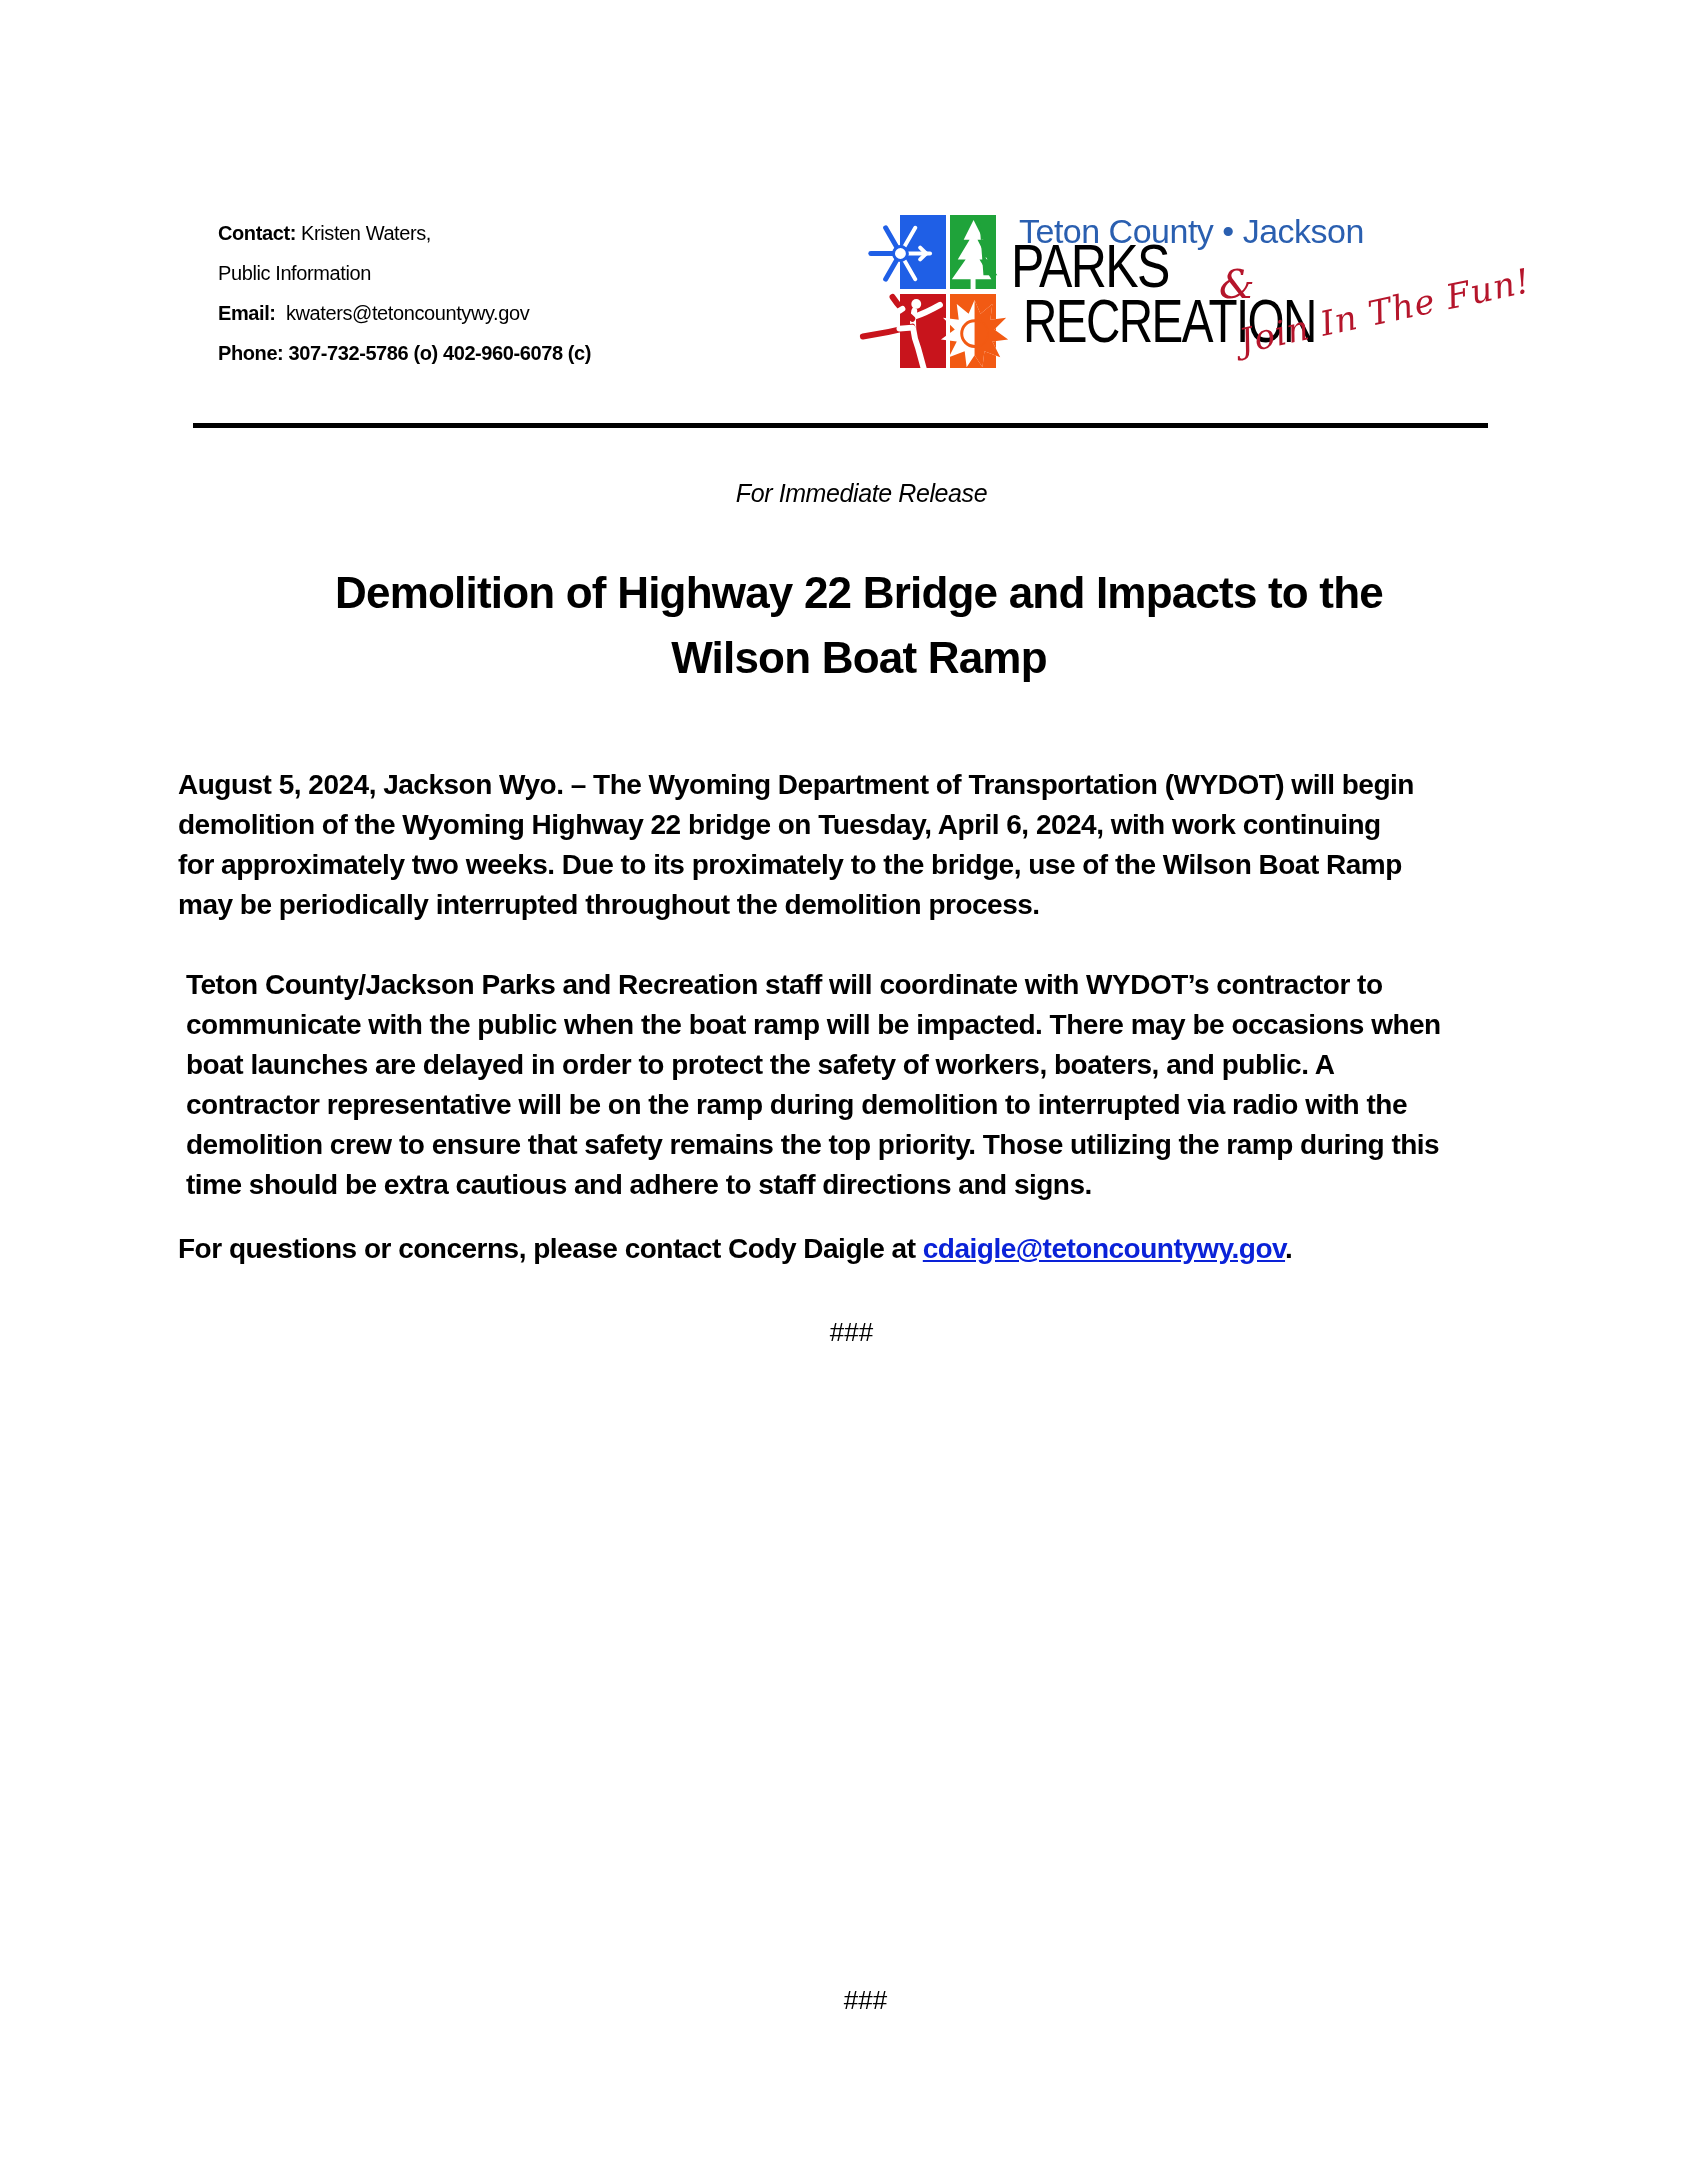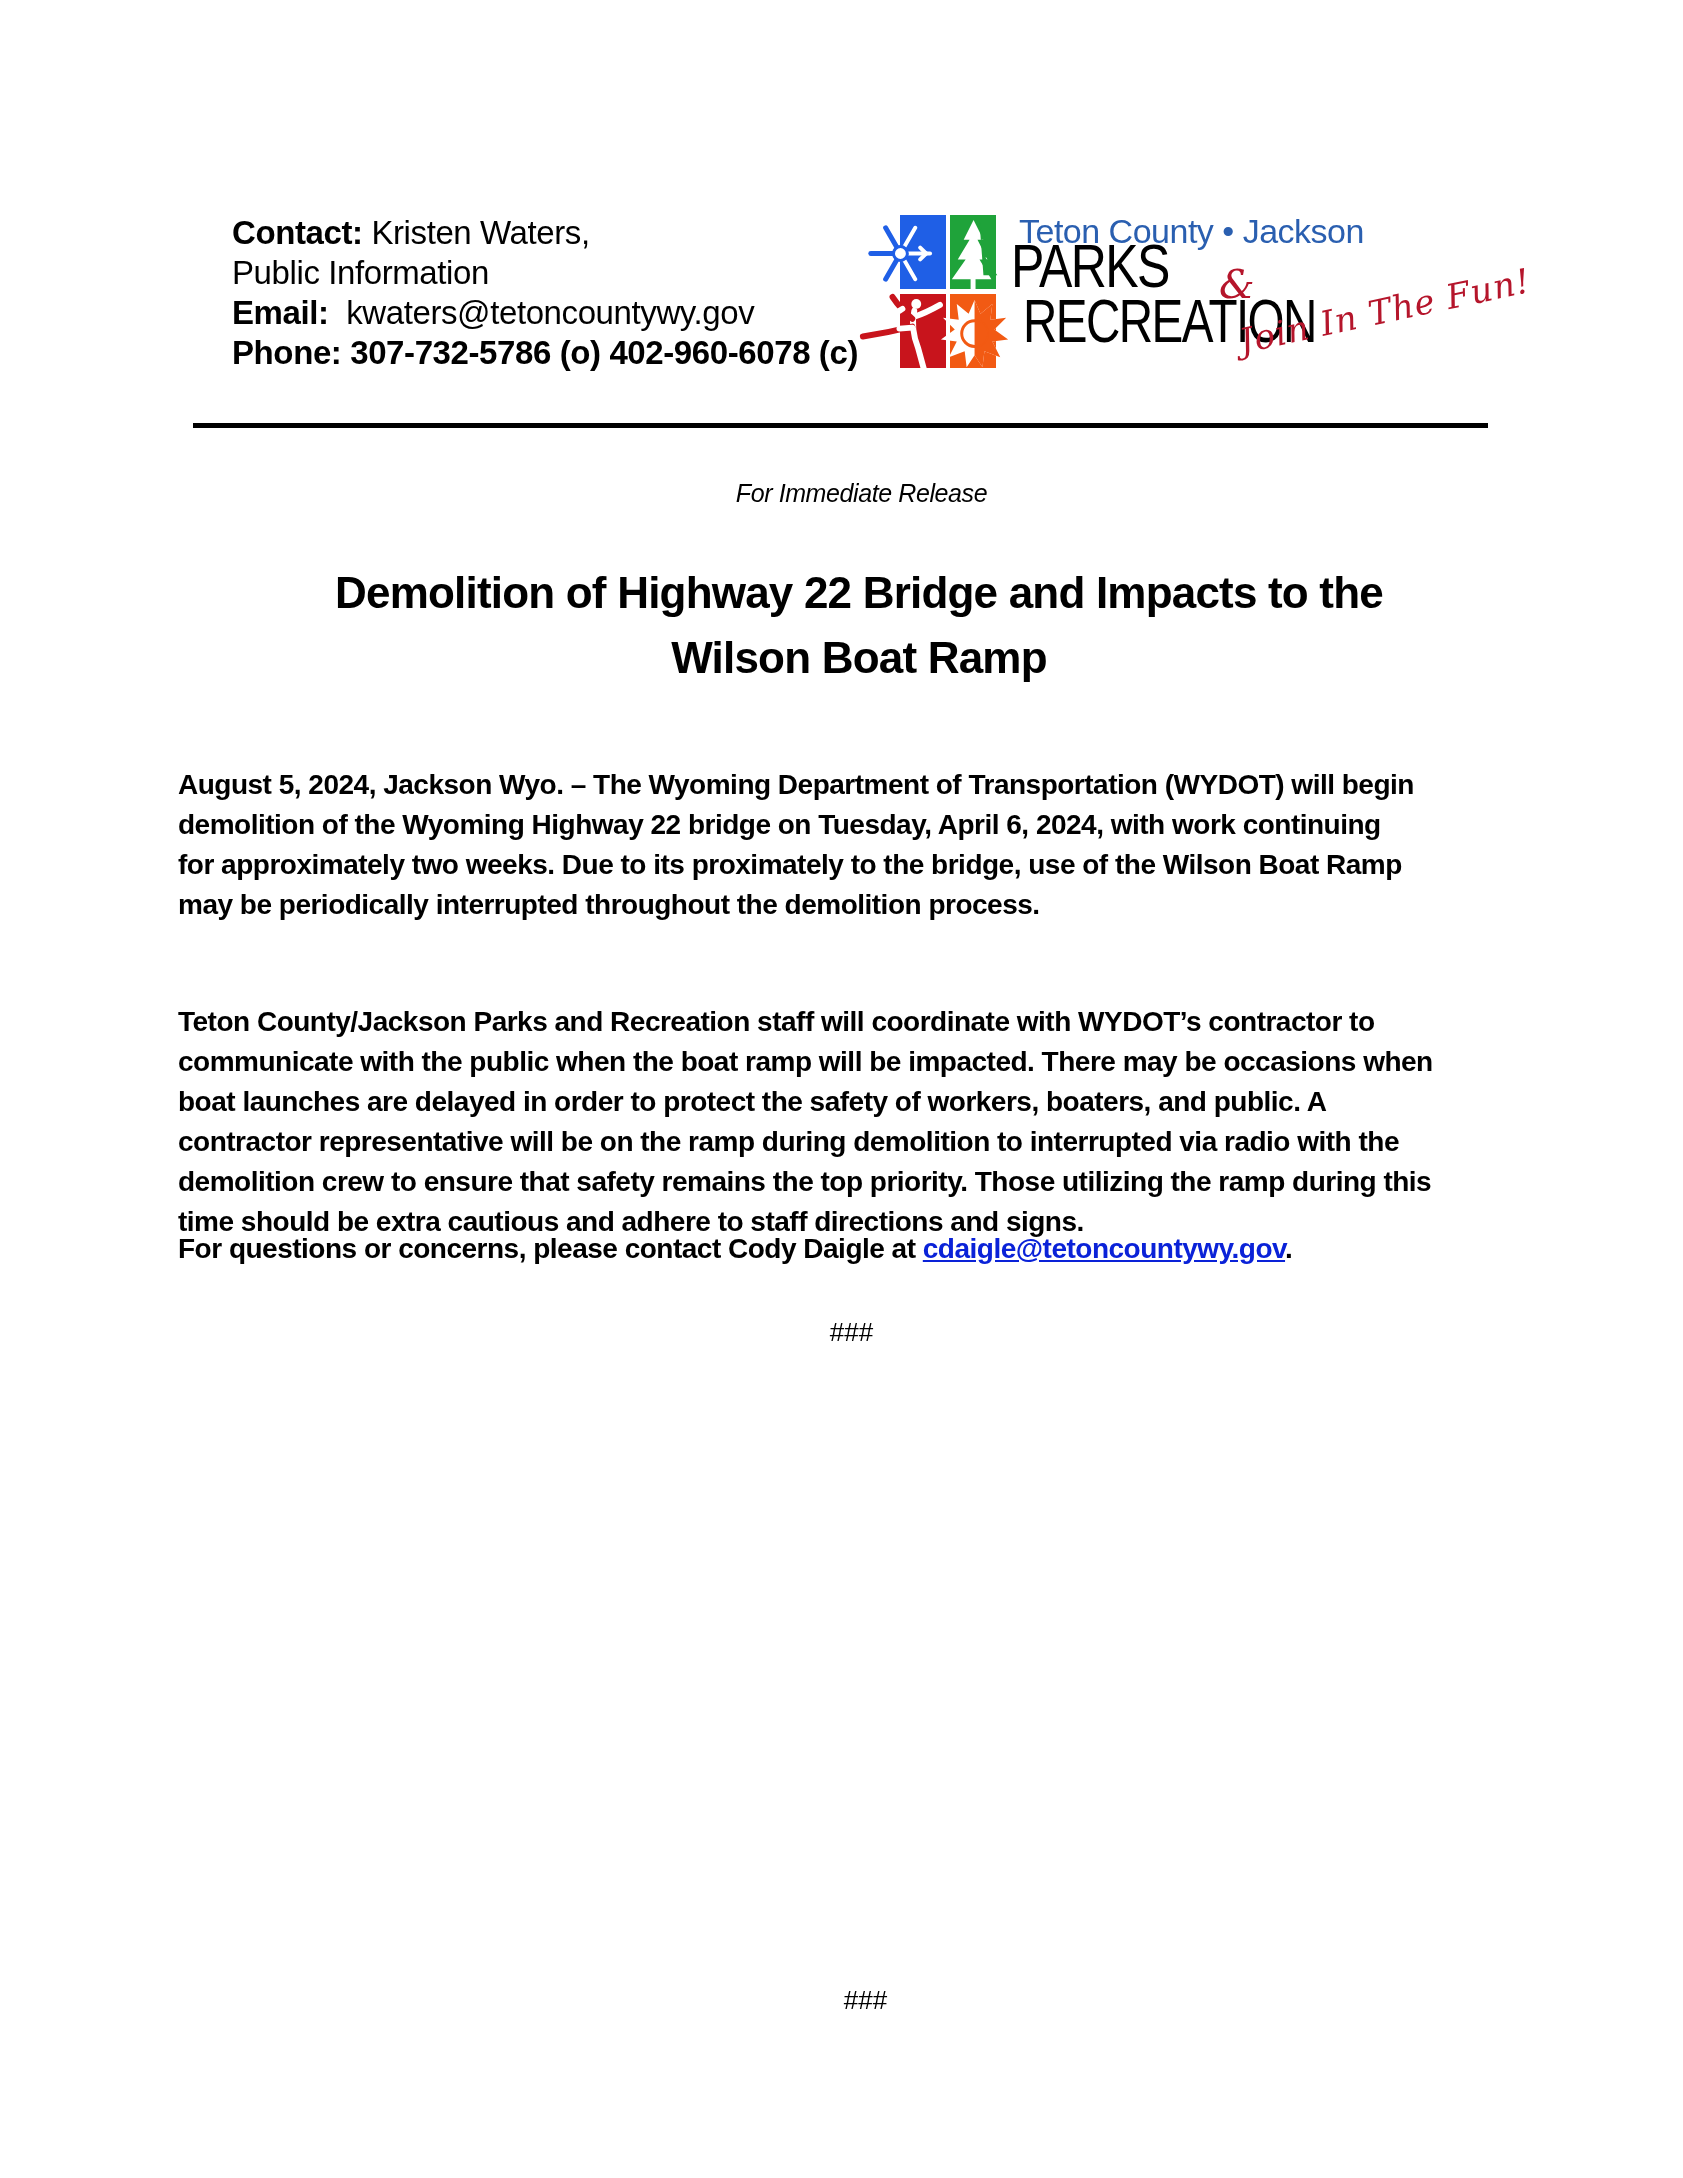--- a/index.html
+++ b/index.html
@@ -4,21 +4,21 @@
 <style>
   html, body { margin: 0; padding: 0; background: #ffffff; }
   body {
     width: 1683px; height: 2178px; position: relative; overflow: hidden;
     font-family: "Liberation Sans", "DejaVu Sans", sans-serif;
     color: #000;
   }
   .abs { position: absolute; }
 
   
-  .contact { left: 232px; top: 213px; font-size: 33px; line-height: 40px; letter-spacing: -0.4px; }
+  .contact { left: 218px; top: 213px; font-size: 20px; line-height: 40px; letter-spacing: -0.4px; }
   .contact .row { white-space: nowrap; height: 40px; }
   .contact b { font-weight: bold; }
 
   
   .logo { left: 853px; top: 210px; width: 624px; height: 173px; }
   .sq { position: absolute; width: 46px; height: 74px; }
   .sq.blue { left: 47px; top: 5px; background: #1f5fe6; }
   .sq.green { left: 97px; top: 5px; background: #1fa33a; }
   .sq.red { left: 47px; top: 84px; background: #c8141c; }
   .sq.orange { left: 97px; top: 84px; background: #f25a13; }
@@ -36,21 +36,21 @@
   .release { left: 0; width: 1723px; top: 479px; text-align: center; font-size: 25px; font-style: italic; letter-spacing: -0.4px; }
 
   
   .title { left: 0; width: 1718px; top: 560px; text-align: center; font-size: 44px; font-weight: bold; line-height: 65px; letter-spacing: -0.8px; }
   .title .tline { white-space: nowrap; }
 
   
   .body-block { left: 178px; width: 1327px; font-size: 28px; line-height: 40px; letter-spacing: -0.5px; font-weight: bold; }
   .body-block .line { white-space: nowrap; height: 40px; }
   .p1 { top: 765px; }
-  .p2 { top: 1002px; }
+  .p2 { top: 965px; margin-left: 8px; }
   .p3 { top: 1229px; }
   .link { color: #0a22d8; text-decoration: underline; }
 
   .hash1 { left: 0; width: 1703px; top: 1317px; text-align: center; font-size: 26px; }
   .hash2 { left: 0; width: 1731px; top: 1985px; text-align: center; font-size: 26px; }
 </style>
 </head>
 <body>
 
 <div class="abs contact">

